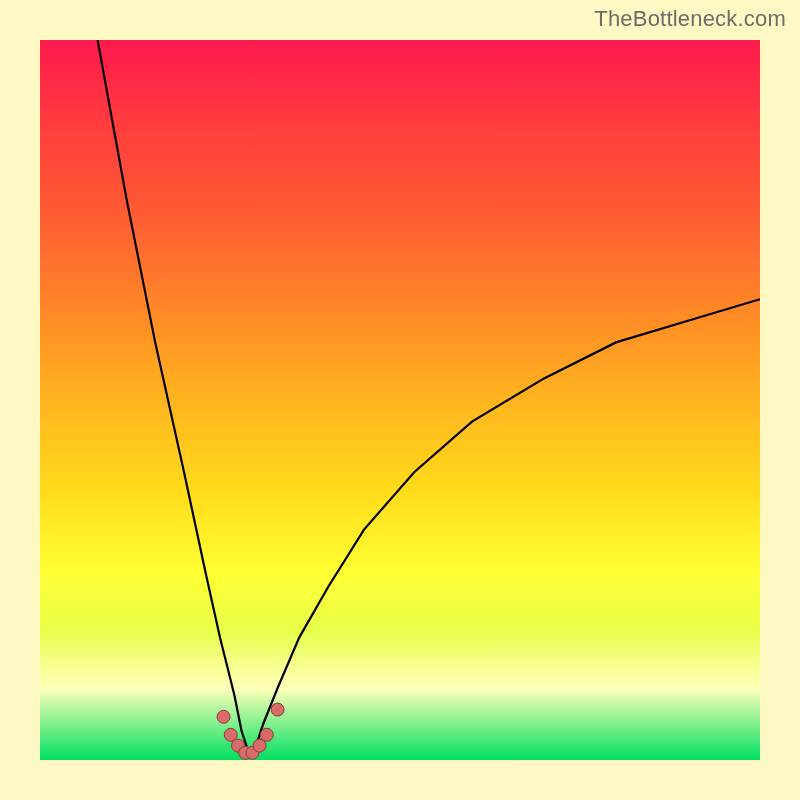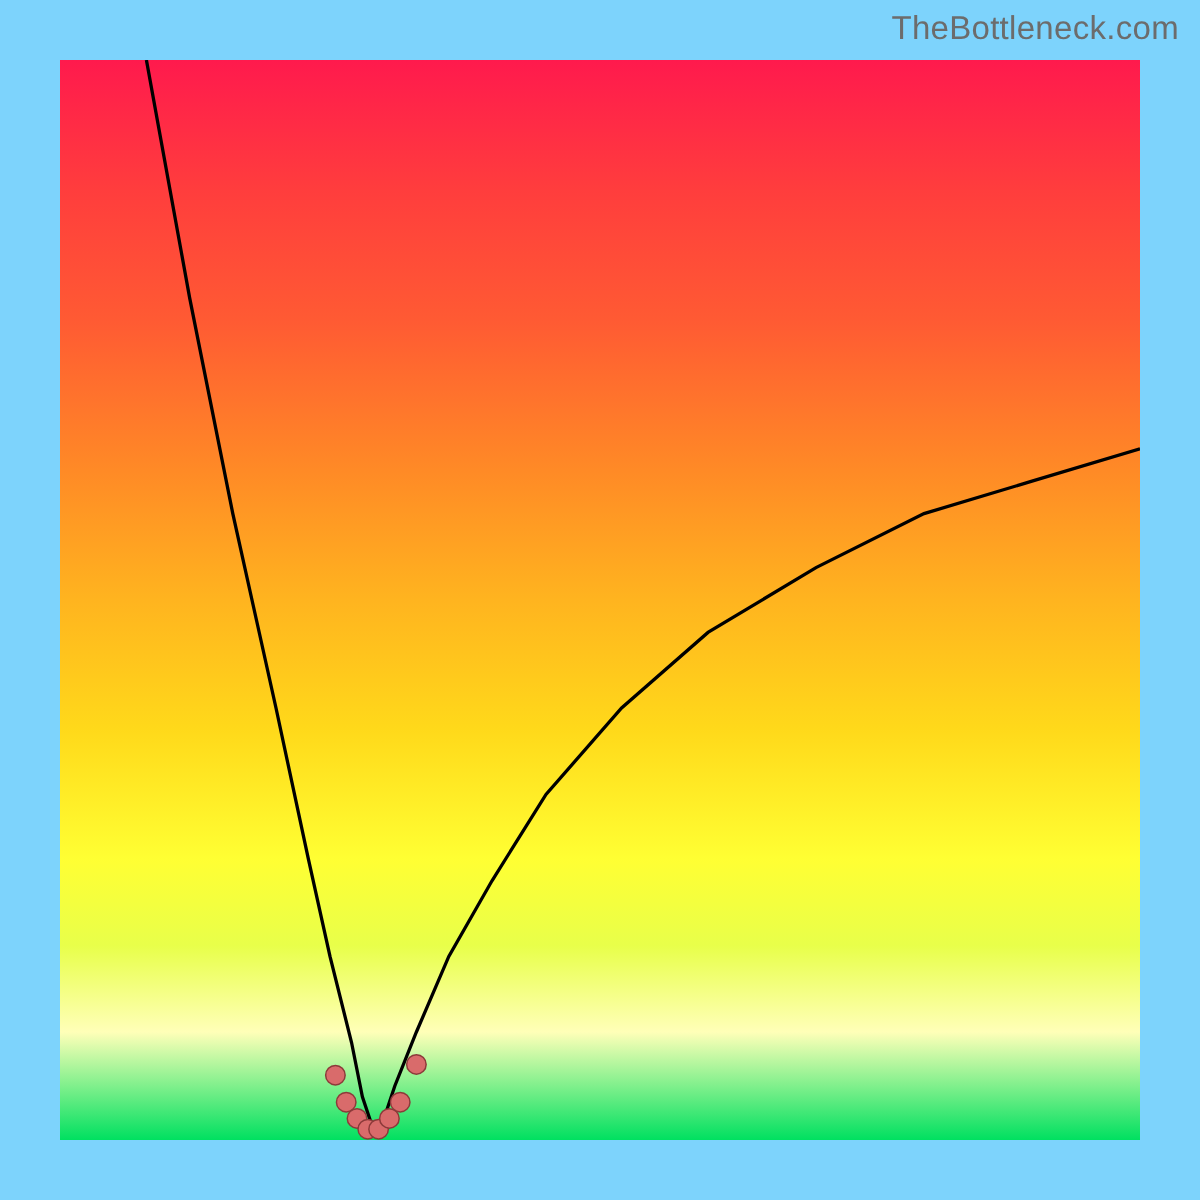--- a/index.html
+++ b/index.html
@@ -8,21 +8,21 @@
     width: 800px;
     height: 800px;
     background: #000;
     font-family: Arial, Helvetica, sans-serif;
     overflow: hidden;
   }
   .frame {
     position: relative;
     width: 800px;
     height: 800px;
-    background: #7dd3fc;
+    background: #fef9c3;
   }
   .plot-area {
     position: absolute;
     left: 40px;
     top: 40px;
     width: 720px;
     height: 720px;
     background: linear-gradient(
       to bottom,
       #ff1a4d 0%,

